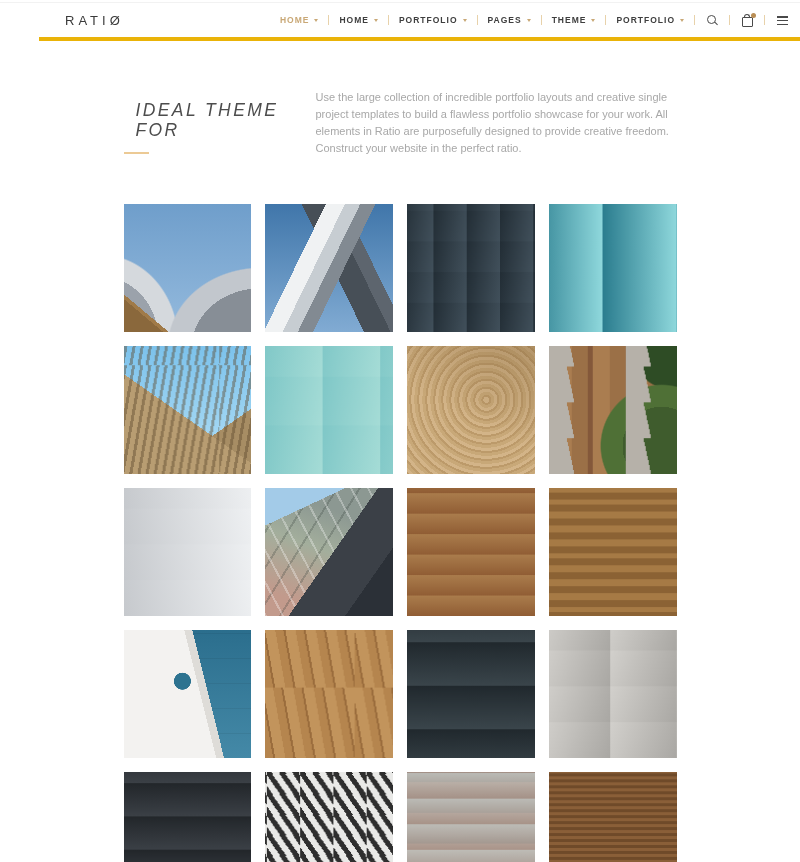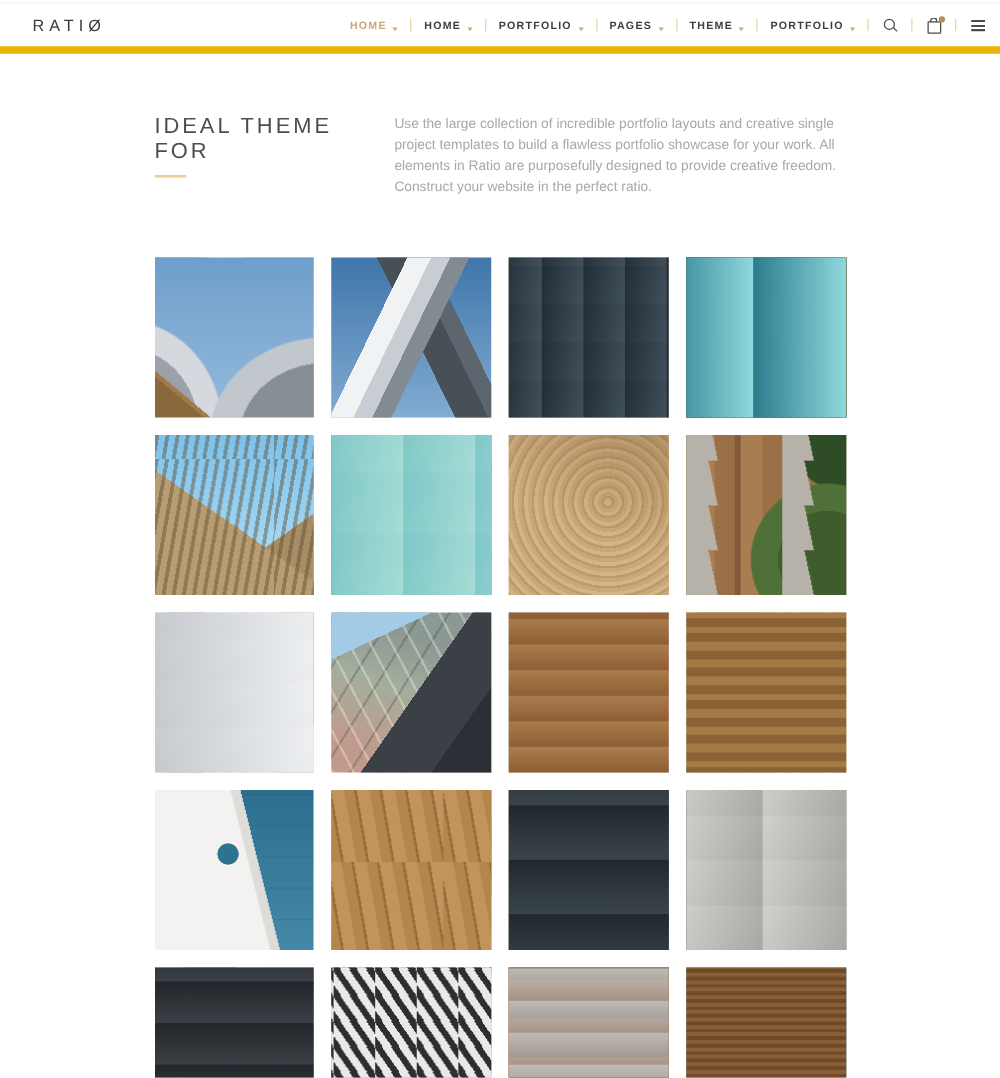--- a/index.html
+++ b/index.html
@@ -1,38 +1,38 @@
 <!DOCTYPE html>
 <html><head>
 <meta charset="utf-8">
 <style>
   html,body{margin:0;padding:0;background:#fff;width:800px;height:862px;overflow:hidden;
     font-family:"Liberation Sans", sans-serif;-webkit-font-smoothing:antialiased;}
   .top-hairline{height:2px;border-bottom:1px solid #f2f2f2;}
   
-  .header{height:34px;display:flex;align-items:center;padding:0 11px 0 26px;border-bottom:6px solid #eab308;background:#fff;}
+  .header{height:34px;display:flex;align-items:center;padding:0 11px 0 26px;border-bottom:4px solid #eab308;background:#fff;margin-left:39px;}
   .logo{font-size:13px;letter-spacing:4px;color:#3a3a3a;font-weight:500;cursor:pointer;}
   .nav{margin-left:auto;display:flex;align-items:center;}
-  .nav-item{display:flex;align-items:flex-end;gap:5px;cursor:pointer;text-decoration:none;}
+  .nav-item{display:flex;align-items:center;gap:5px;cursor:pointer;text-decoration:none;}
   .nav-label{font-size:8.5px;font-weight:700;letter-spacing:1px;color:#3e3e3e;}
   .nav-item.active .nav-label{color:#c9a876;}
   .caret{width:0;height:0;border-left:2.6px solid transparent;border-right:2.6px solid transparent;border-top:3.4px solid #c9a876;margin-top:1px;}
   .sep{width:1px;height:10px;background:#e8d2aa;margin:0 10px;}
   .icon-btn{display:flex;align-items:center;justify-content:center;width:14px;height:16px;cursor:pointer;}
   .search-icon{position:relative;width:7px;height:7px;border:1.4px solid #4a4a4a;border-radius:50%;display:inline-block;margin:-2px 2px 0 0;}
   .search-icon::after{content:"";position:absolute;width:4px;height:1.4px;background:#4a4a4a;transform:rotate(45deg);right:-3.5px;bottom:-1.5px;}
   .cart-icon{position:relative;width:9px;height:8px;border:1.3px solid #4a4a4a;border-radius:1px;display:inline-block;margin-top:3px;}
   .cart-icon::before{content:"";position:absolute;top:-4px;left:1.5px;width:3.5px;height:3px;border:1.3px solid #4a4a4a;border-bottom:none;border-radius:3px 3px 0 0;}
   .badge{position:absolute;top:-4.5px;right:-4px;width:5px;height:5px;border-radius:50%;background:#b98e55;}
   .menu-icon{width:11px;height:9px;background:repeating-linear-gradient(180deg,#4a4a4a 0 1.7px,transparent 1.7px 3.8px);}
   
   .main{width:553px;margin:0 auto;padding-top:47px;}
   .intro{display:flex;}
   .intro-left{width:192px;flex:none;}
-  .page-title{font-size:17.5px;line-height:20px;letter-spacing:2.4px;color:#4d4d4d;font-weight:500;margin:0;}
+  .page-title{font-size:17.5px;line-height:20px;letter-spacing:2.4px;color:#4d4d4d;font-weight:500;margin:12px;font-style:italic;}
   .title-rule{width:25px;height:2px;background:#ecca95;margin-top:10px;}
   .intro-desc{flex:1;font-size:11px;line-height:17px;color:#a8a8a8;margin:0;padding-top:1px;}
   
   .gallery{margin-top:47px;display:grid;grid-template-columns:repeat(4,1fr);gap:14px;}
   .tile{display:block;height:128px;background-repeat:no-repeat;cursor:pointer;}
   .a1{background:
     linear-gradient(40deg,#8a683c 0 14%,#a07a48 14% 16%,transparent 16%),
     radial-gradient(130% 110% at 108% 112%,#878e96 0 42%,#c2c7cd 42% 56%,transparent 57%),
     radial-gradient(120% 135% at -18% 108%,#9ba2ab 0 38%,#d5d9dd 38% 50%,transparent 51%),
     linear-gradient(180deg,#6f9ecb,#94badd);}

